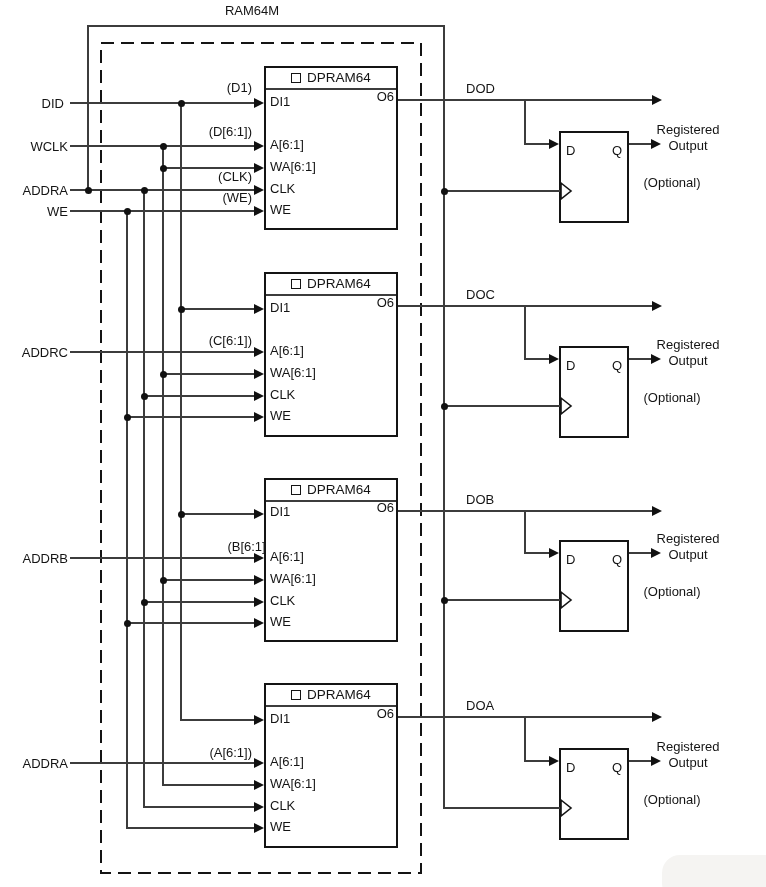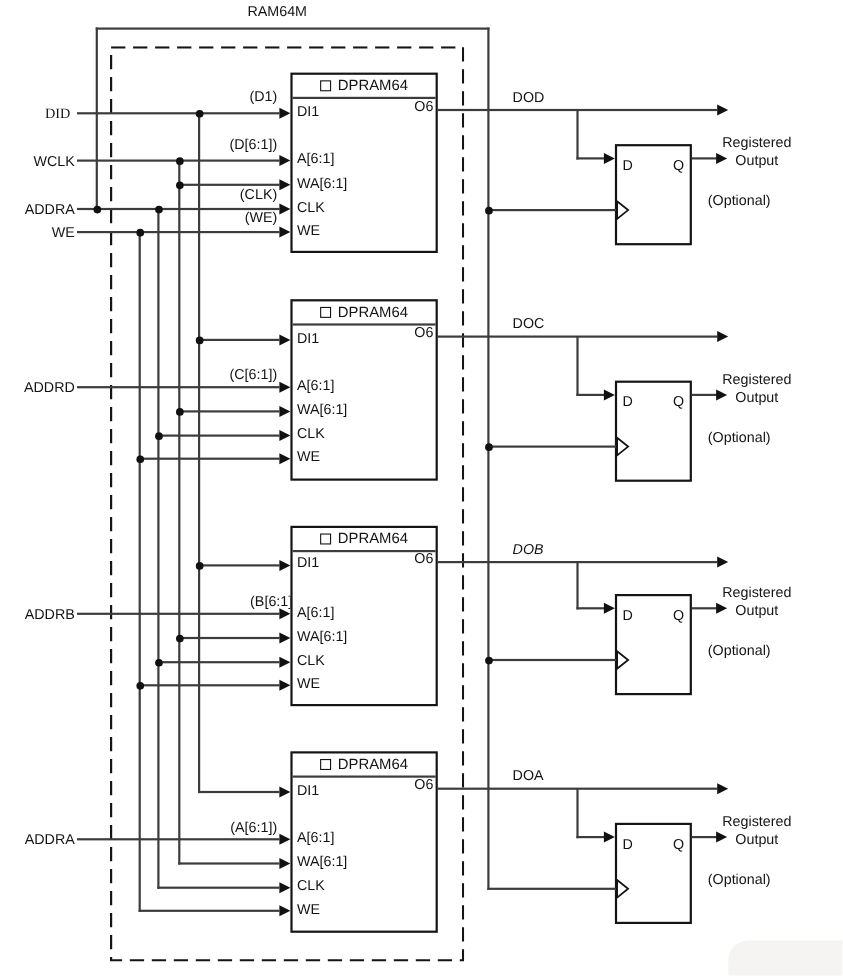--- a/index.html
+++ b/index.html
@@ -36,25 +36,25 @@
 
   <svg style="position:absolute;left:100px;top:42px;" width="322" height="832">
     <rect x="1" y="1" width="320" height="830" fill="none" stroke="#141414" stroke-width="2" stroke-dasharray="13 7"></rect>
   </svg>
 
   <div class="w wv" style="left:180px;top:103px;height:618px;"></div>
   <div class="w wv" style="left:162px;top:146px;height:640px;"></div>
   <div class="w wv" style="left:143px;top:190px;height:618px;"></div>
   <div class="w wv" style="left:126px;top:211px;height:618px;"></div>
 
-  <div class="lb rc" style="left:64px;top:103px;font-family:Liberation Serif, serif;">DID</div>
+  <div class="lb rc" style="left:64px;top:103px;">DID</div>
   <div class="lb rc" style="left:68px;top:146px;">WCLK</div>
   <div class="lb rc" style="left:68px;top:190px;">ADDRA</div>
   <div class="lb rc" style="left:68px;top:211px;">WE</div>
-  <div class="lb rc" style="left:68px;top:352px;">ADDRD</div>
+  <div class="lb rc" style="left:68px;top:352px;">ADDRC</div>
   <div class="lb rc" style="left:68px;top:558px;">ADDRB</div>
   <div class="lb rc" style="left:68px;top:763px;">ADDRA</div>
 
   <div class="w wh" style="left:70px;top:102px;width:184px;"></div>
   <div class="ar" style="left:254px;top:103px;"></div>
   <div class="w wh" style="left:70px;top:145px;width:184px;"></div>
   <div class="ar" style="left:254px;top:146px;"></div>
   <div class="w wh" style="left:162px;top:167px;width:92px;"></div>
   <div class="ar" style="left:254px;top:168px;"></div>
   <div class="w wh" style="left:70px;top:189px;width:184px;"></div>
@@ -169,21 +169,21 @@
   <div class="w wh" style="left:266px;top:500px;width:130px;"></div>
   <div class="lb vc" style="left:270px;top:511px;">DI1</div>
   <div class="lb vc" style="left:270px;top:556px;">A[6:1]</div>
   <div class="lb vc" style="left:270px;top:578px;">WA[6:1]</div>
   <div class="lb vc" style="left:270px;top:600px;">CLK</div>
   <div class="lb vc" style="left:270px;top:621px;">WE</div>
   <div class="lb rc" style="left:394px;top:507px;">O6</div>
 
   <div class="w wh" style="left:398px;top:510px;width:254px;"></div>
   <div class="ar" style="left:652px;top:511px;"></div>
-  <div class="lb vc" style="left:466px;top:499px;font-style:italic;">DOB</div>
+  <div class="lb vc" style="left:466px;top:499px;">DOB</div>
   <div class="w wv" style="left:524px;top:511px;height:43px;"></div>
   <div class="w wh" style="left:524px;top:552px;width:26px;"></div>
   <div class="ar" style="left:549px;top:553px;"></div>
 
   <div class="box" style="left:559px;top:540px;width:70px;height:92px;"></div>
   <div class="lb vc" style="left:566px;top:559px;">D</div>
   <div class="lb rc" style="left:622px;top:559px;">Q</div>
   <svg class="chev" style="left:560px;top:591px;" width="14" height="18">
     <polygon points="1,1 11,9 1,17" fill="#fff" stroke="#141414" stroke-width="1.6"></polygon>
   </svg>

